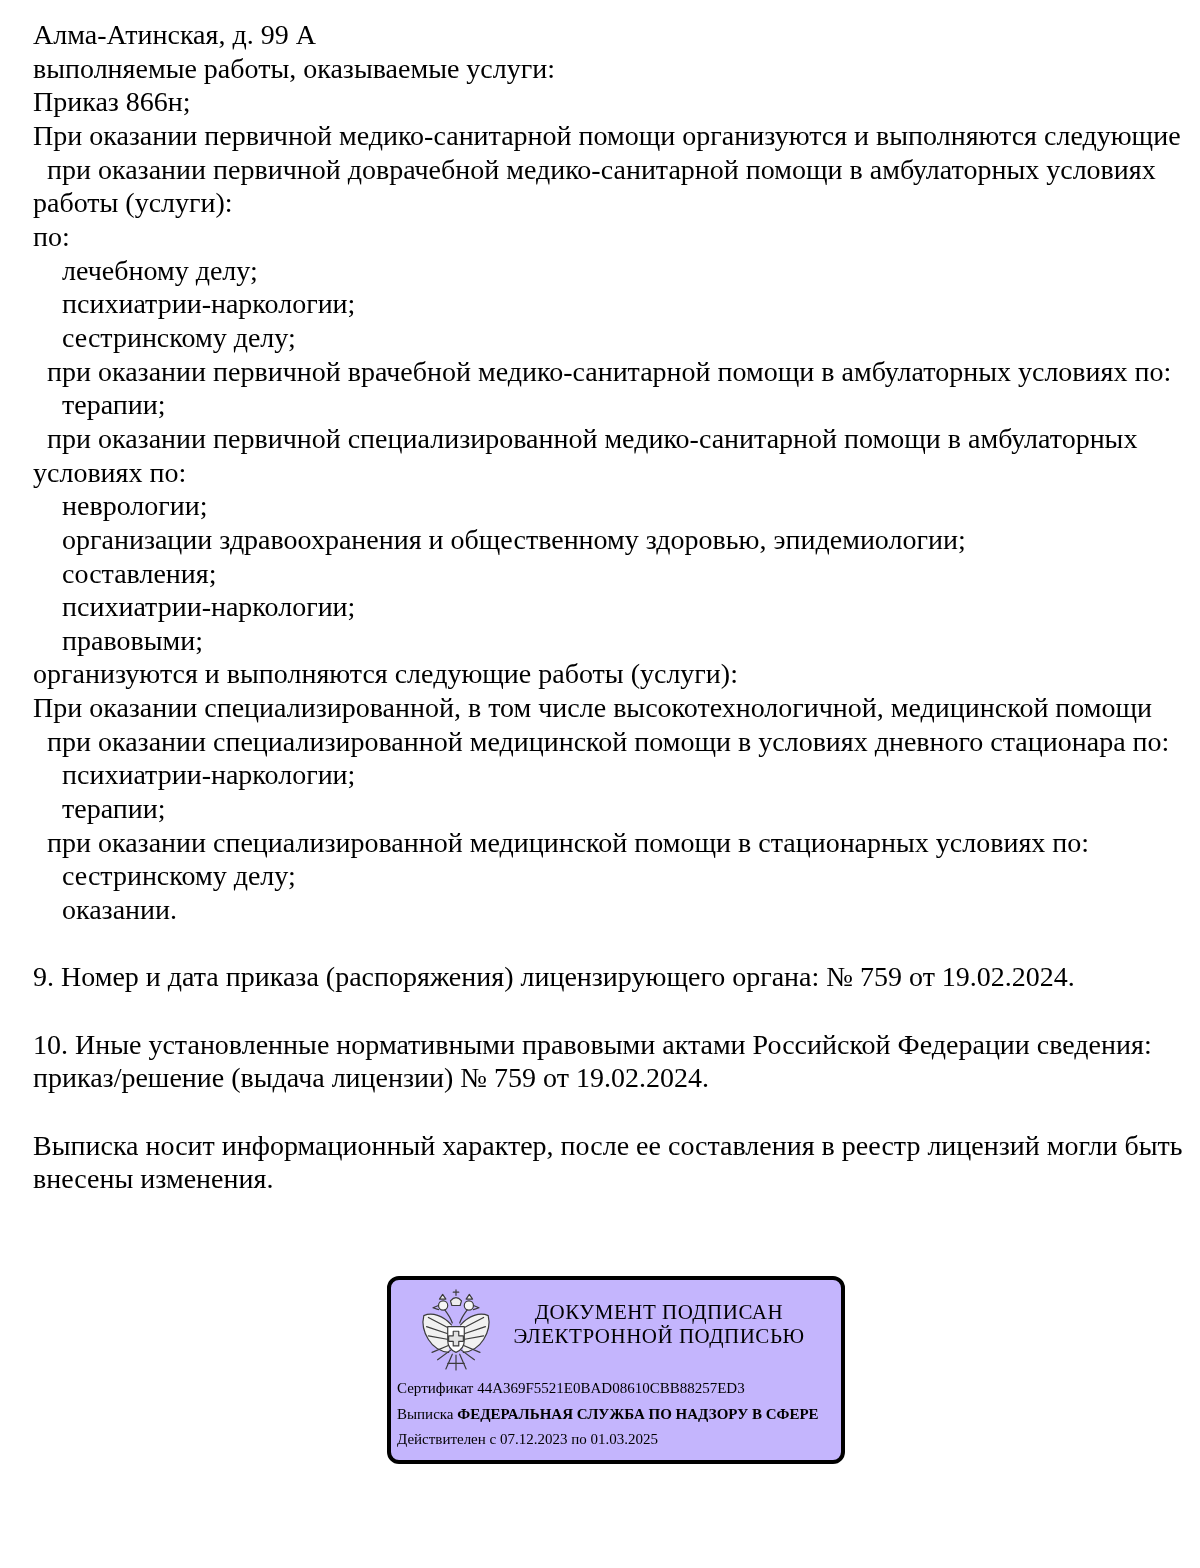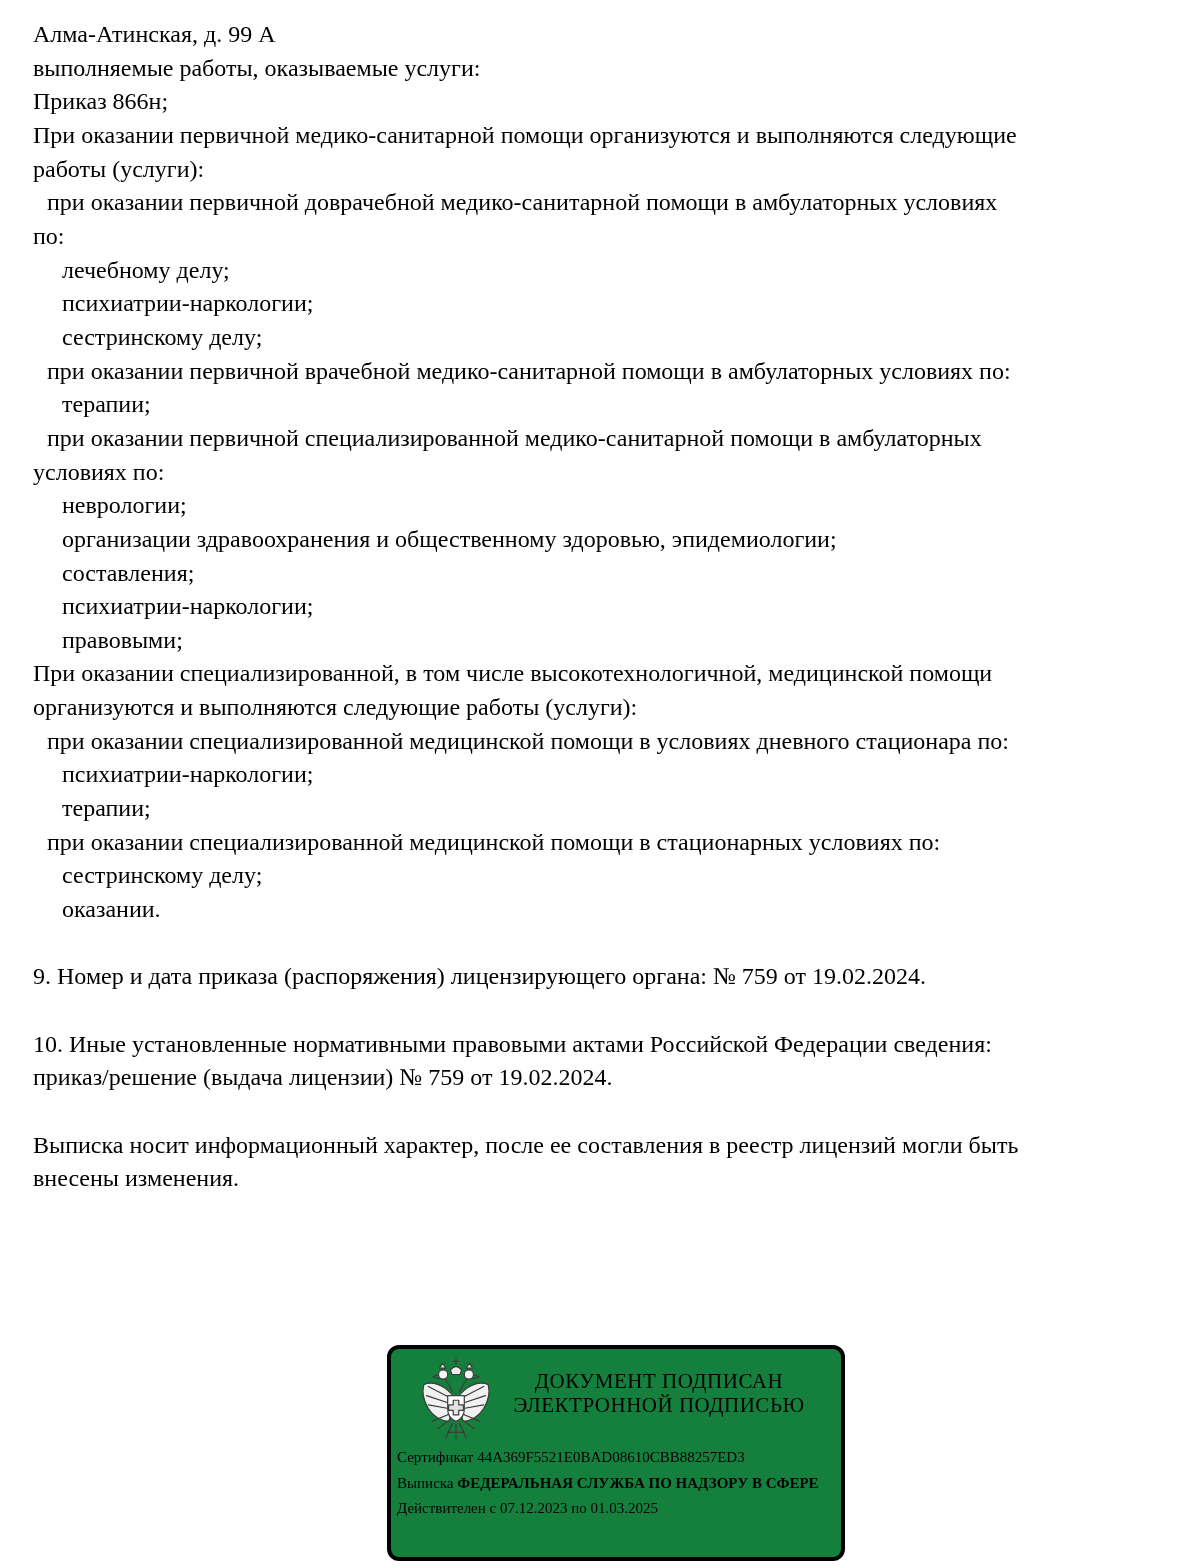--- a/index.html
+++ b/index.html
@@ -11,40 +11,40 @@
     background: #ffffff;
     color: #000000;
     font-family: "Liberation Serif", "DejaVu Serif", serif;
     overflow: hidden;
   }
   .doc-text {
     position: absolute;
     left: 33px;
     top: 18px;
     width: 1150px;
-    font-size: 24px;
+    font-size: 28px;
     line-height: 33.67px;
   }
   .line {
     height: 33.67px;
     white-space: pre;
   }
   .ind1 { padding-left: 14px; }
   .ind2 { padding-left: 29px; }
 
   
   .stamp {
     position: absolute;
     left: 387px;
-    top: 1345px;
+    top: 1276px;
     width: 458px;
-    height: 216px;
+    height: 188px;
     border: 4px solid #000000;
     border-radius: 12px;
-    background: #15803d;
+    background: #c4b5fd;
     overflow: hidden;
   }
   .emblem {
     position: absolute;
     left: 26px;
     top: 8px;
     width: 78px;
     height: 92px;
   }
   .emblem svg { width: 100%; height: 100%; display: block; }
@@ -75,37 +75,37 @@
 </head>
 <body>
 
 <div class="page">
 
   <div class="doc-text">
     <div class="line">Алма-Атинская, д. 99 А</div>
     <div class="line">выполняемые работы, оказываемые услуги:</div>
     <div class="line">Приказ 866н;</div>
     <div class="line">При оказании первичной медико-санитарной помощи организуются и выполняются следующие</div>
+    <div class="line ind1">при оказании первичной доврачебной медико-санитарной помощи в амбулаторных условиях</div>
     <div class="line">работы (услуги):</div>
-    <div class="line ind1">при оказании первичной доврачебной медико-санитарной помощи в амбулаторных условиях</div>
     <div class="line">по:</div>
     <div class="line ind2">лечебному делу;</div>
     <div class="line ind2">психиатрии-наркологии;</div>
     <div class="line ind2">сестринскому делу;</div>
     <div class="line ind1">при оказании первичной врачебной медико-санитарной помощи в амбулаторных условиях по:</div>
     <div class="line ind2">терапии;</div>
     <div class="line ind1">при оказании первичной специализированной медико-санитарной помощи в амбулаторных</div>
     <div class="line">условиях по:</div>
     <div class="line ind2">неврологии;</div>
     <div class="line ind2">организации здравоохранения и общественному здоровью, эпидемиологии;</div>
     <div class="line ind2">составления;</div>
     <div class="line ind2">психиатрии-наркологии;</div>
     <div class="line ind2">правовыми;</div>
+    <div class="line">организуются и выполняются следующие работы (услуги):</div>
     <div class="line">При оказании специализированной, в том числе высокотехнологичной, медицинской помощи</div>
-    <div class="line">организуются и выполняются следующие работы (услуги):</div>
     <div class="line ind1">при оказании специализированной медицинской помощи в условиях дневного стационара по:</div>
     <div class="line ind2">психиатрии-наркологии;</div>
     <div class="line ind2">терапии;</div>
     <div class="line ind1">при оказании специализированной медицинской помощи в стационарных условиях по:</div>
     <div class="line ind2">сестринскому делу;</div>
     <div class="line ind2">оказании.</div>
     <div class="line"></div>
     <div class="line">9. Номер и дата приказа (распоряжения) лицензирующего органа: № 759 от 19.02.2024.</div>
     <div class="line"></div>
     <div class="line">10. Иные установленные нормативными правовыми актами Российской Федерации сведения:</div>

